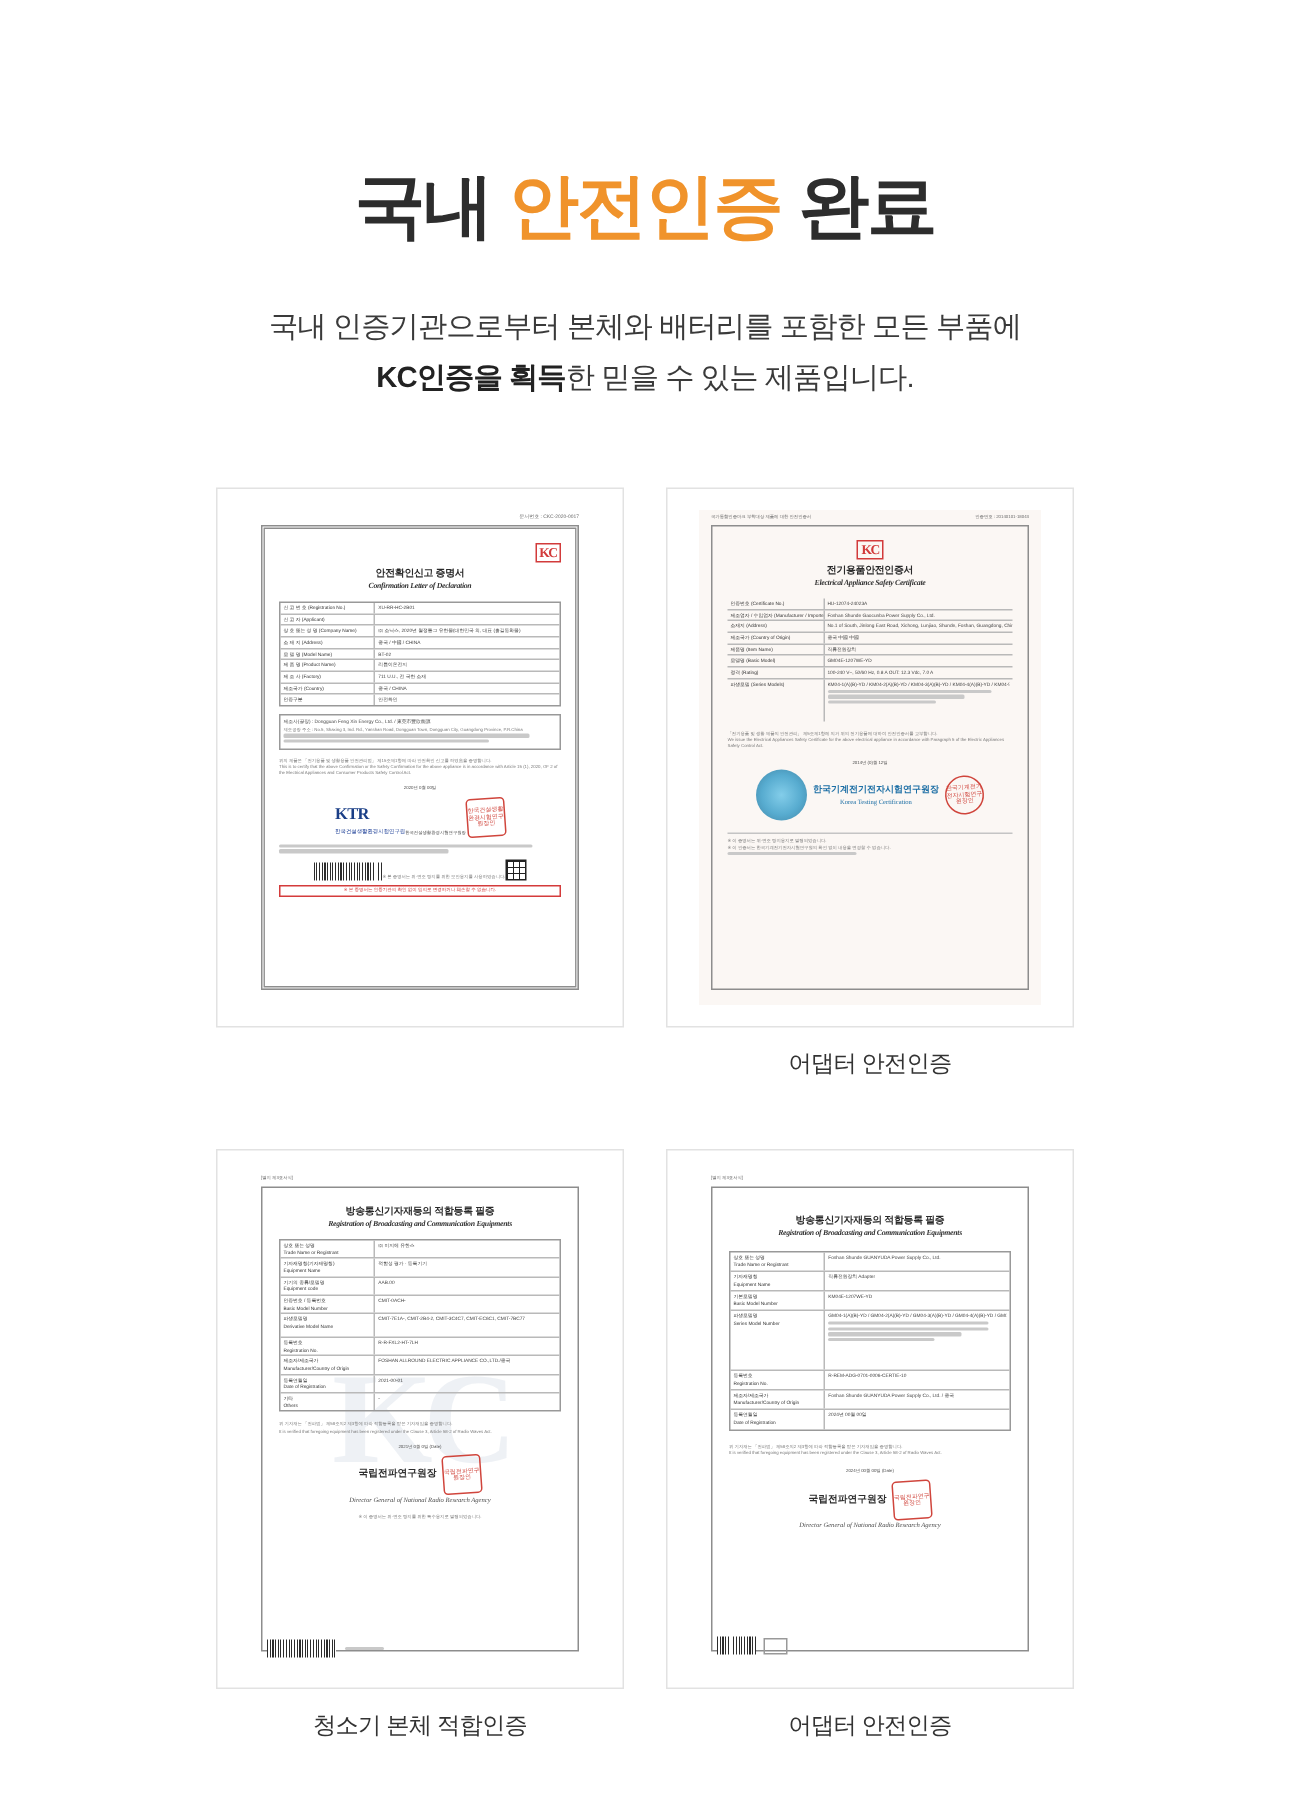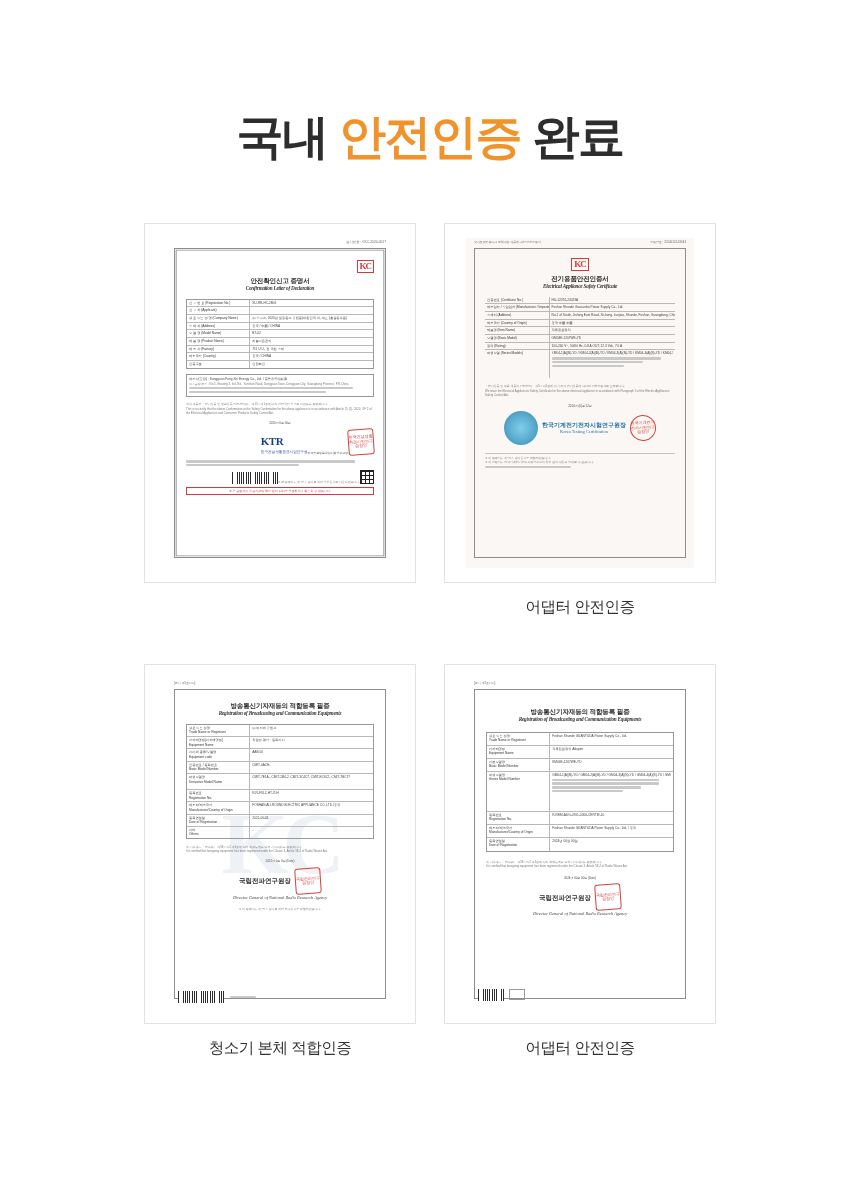--- a/index.html
+++ b/index.html
@@ -214,31 +214,35 @@
     font-family: "Liberation Serif", serif;
     font-weight: bold;
     font-size: 86px;
     color: rgba(120,150,180,0.13);
     letter-spacing: -6px;
     pointer-events: none;
   }
   .center { text-align: center; }
   .muted { color: #7b7b7b; }
   .tiny { font-size: 2.9px; }
-  .flexb { display: flex; justify-content: flex-end; align-items: flex-end; }
+  .flexb { display: flex; justify-content: center; align-items: flex-end; }
 </style>
 </head>
 <body>
 
 <div class="page">
 
   <h1 class="headline">
     <span>국내 </span><span class="accent">안전인증</span><span> 완료</span>
   </h1>
 
+  <p class="subhead">
+    <span>국내 인증기관으로부터 본체와 배터리를 포함한 모든 부품에</span><br>
+    <span class="bold">KC인증을 획득</span><span>한 믿을 수 있는 제품입니다.</span>
+  </p>
 
   <div class="cert-grid">
 
     <div class="cert-cell">
       <div class="cert-frame">
         <div class="doc">
           <div class="doc-topline">
             <span></span>
             <span>문서번호 : CKC-2020-0017</span>
           </div>

